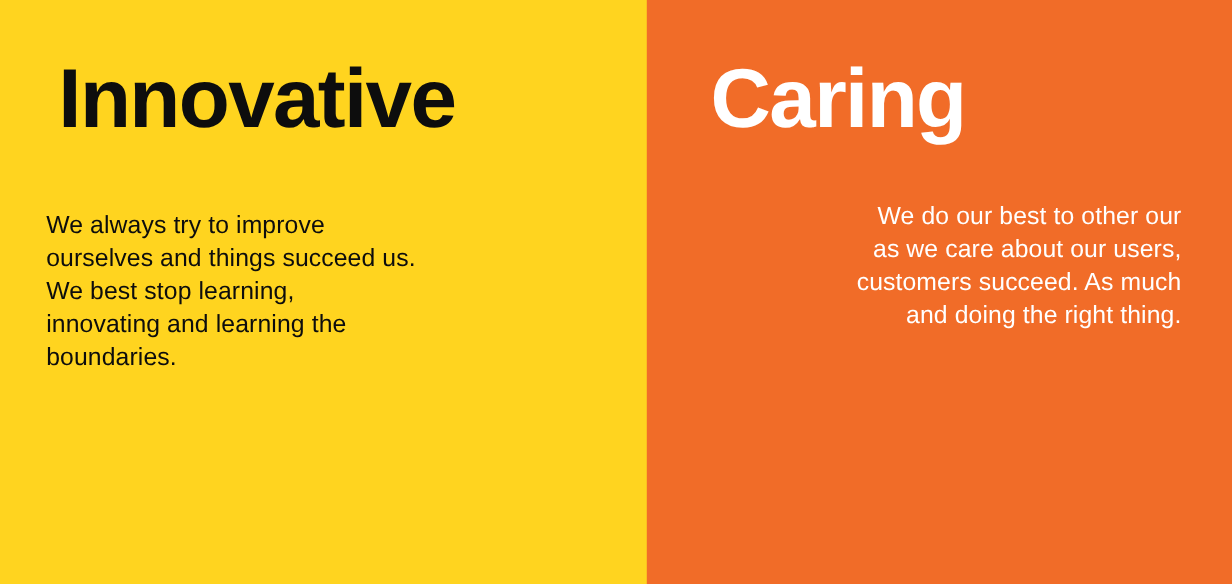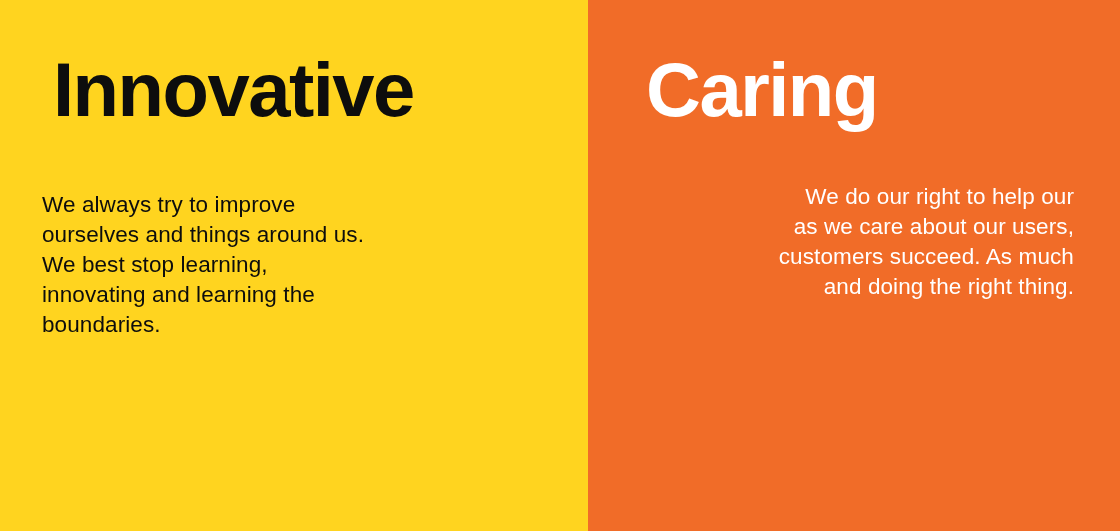--- a/index.html
+++ b/index.html
@@ -96,30 +96,30 @@
 </style>
 </head>
 <body>
 
 <div class="board">
 
   <section class="value-panel panel-innovative">
     <h2 class="panel-heading">Innovative</h2>
     <p class="panel-body">
       <span class="body-line">We always try to improve</span>
-      <span class="body-line">ourselves and things around us.</span>
+      <span class="body-line">ourselves and things succeed us.</span>
       <span class="body-line">We best stop learning,</span>
       <span class="body-line">innovating and learning the</span>
       <span class="body-line">boundaries.</span>
     </p>
   </section>
 
   <section class="value-panel panel-caring">
     <h2 class="panel-heading">Caring</h2>
     <p class="panel-body">
-      <span class="body-line">We do our right to help our</span>
+      <span class="body-line">We do our best to other our</span>
       <span class="body-line">as we care about our users,</span>
       <span class="body-line">customers succeed. As much</span>
       <span class="body-line">and doing the right thing.</span>
     </p>
   </section>
 
 </div>
 
 </body></html>

